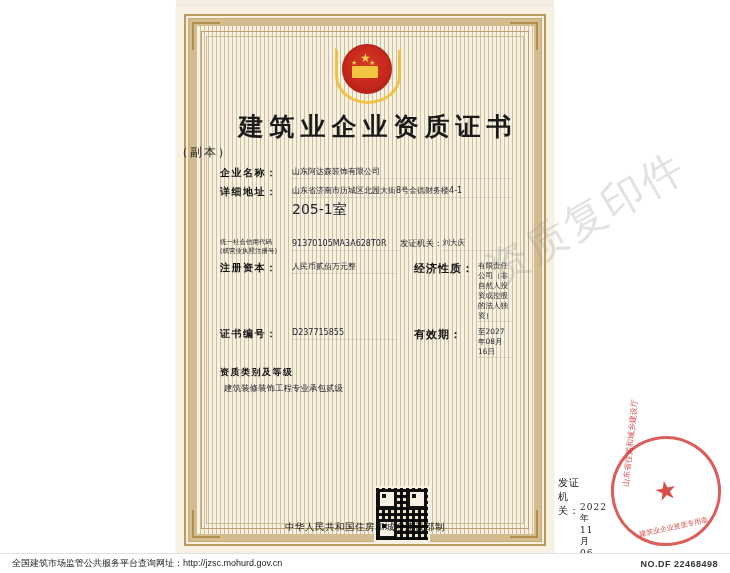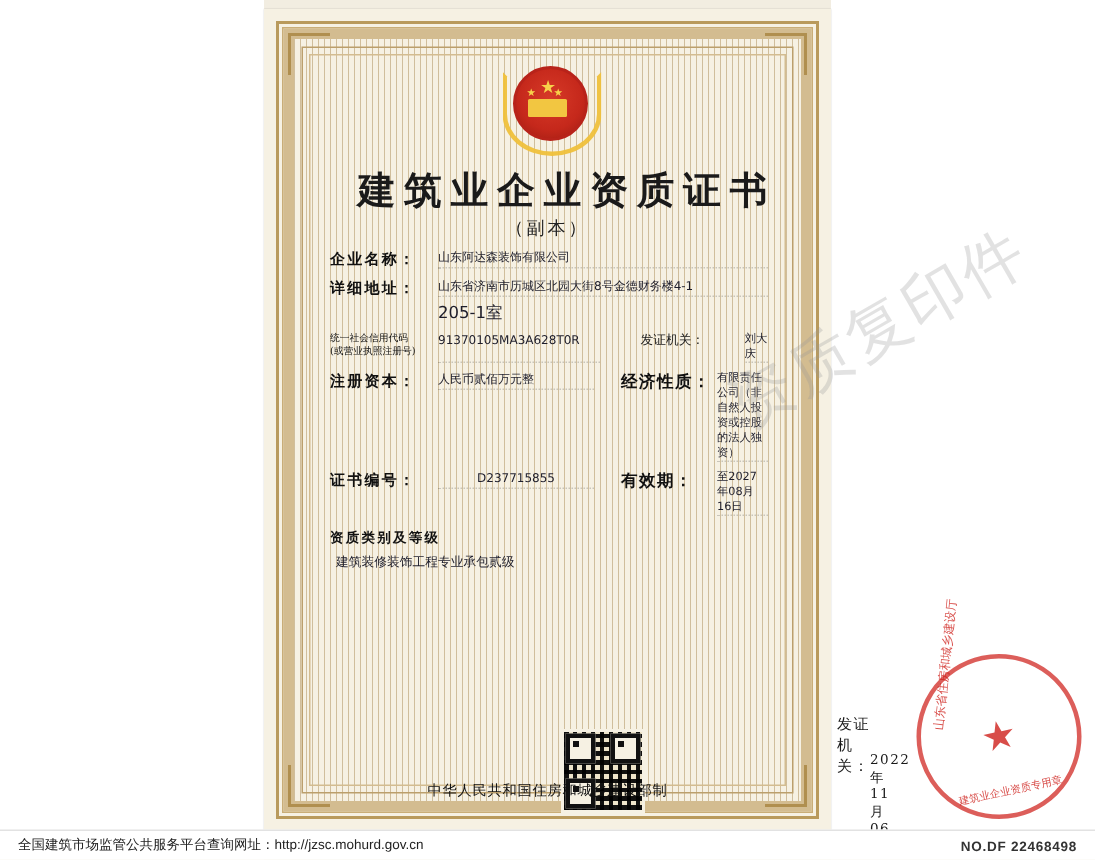--- a/index.html
+++ b/index.html
@@ -139,21 +139,21 @@
     font-weight: bold;
     font-size: 25px;
     letter-spacing: 6px;
     color: #1a1a1a;
     margin-left: 26px;
   }
   .subtitle {
     position: absolute;
     left: 0; right: 0;
     top: 138px;
-    text-align: center;
+    text-align: left;
     font-family: "DejaVu Serif", serif;
     font-size: 12px;
     letter-spacing: 2px;
     color: #222;
   }
 
   
   .fields {
     position: absolute;
     left: 44px;
@@ -210,24 +210,24 @@
     flex: 1;
     font-family: "DejaVu Sans", sans-serif;
     font-size: 7.5px;
     color: #1d1d2b;
     line-height: 10px;
     border-bottom: 1px dotted rgba(0,0,0,0.18);
   }
   .addr2 {
     margin-left: 72px;
     font-family: "DejaVu Sans", sans-serif;
-    font-size: 11px;
+    font-size: 14px;
     color: #1d1d2b;
     margin-top: -3px;
-    margin-bottom: 5px;
+    margin-bottom: 19px;
   }
   .quals-label {
     font-family: "DejaVu Serif", serif;
     font-weight: bold;
     font-size: 9px;
     letter-spacing: 1.5px;
     color: #111;
     margin-top: 8px;
   }
   .quals-body {
@@ -413,37 +413,37 @@
 
       <div class="row">
         <div class="lbl">详细地址：</div>
         <div class="val">山东省济南市历城区北园大街8号金德财务楼4-1</div>
       </div>
       <div class="addr2">205-1室</div>
 
       <div class="row">
         <div class="lbl small" style="white-space:pre-line;">统一社会信用代码
 (或营业执照注册号)</div>
-        <div class="cell" style="display:flex;flex:1;gap:27px;">
+        <div class="cell" style="display:flex;flex:1;">
           <div class="val" style="flex:0 0 108px;">91370105MA3A628T0R</div>
           <div class="lbl2">发证机关：</div>
           <div class="val2">刘大庆</div>
         </div>
       </div>
 
       <div class="row two">
         <div class="lbl">注册资本：</div>
         <div class="val" style="flex:0 0 104px;">人民币贰佰万元整</div>
         <div class="lbl2">经济性质：</div>
         <div class="val2">有限责任公司（非自然人投资或控股的法人独资）</div>
       </div>
 
       <div class="row two">
         <div class="lbl">证书编号：</div>
-        <div class="val" style="flex:0 0 104px;text-align:center;">D237715855</div>
+        <div class="val" style="flex:0 0 104px;">D237715855</div>
         <div class="lbl2">有效期：</div>
         <div class="val2">至2027年08月16日</div>
       </div>
 
       <div class="quals-label">资质类别及等级</div>
       <div class="quals-body">建筑装修装饰工程专业承包贰级</div>
 
     </div>
 
     <div class="watermark">资质复印件</div>

